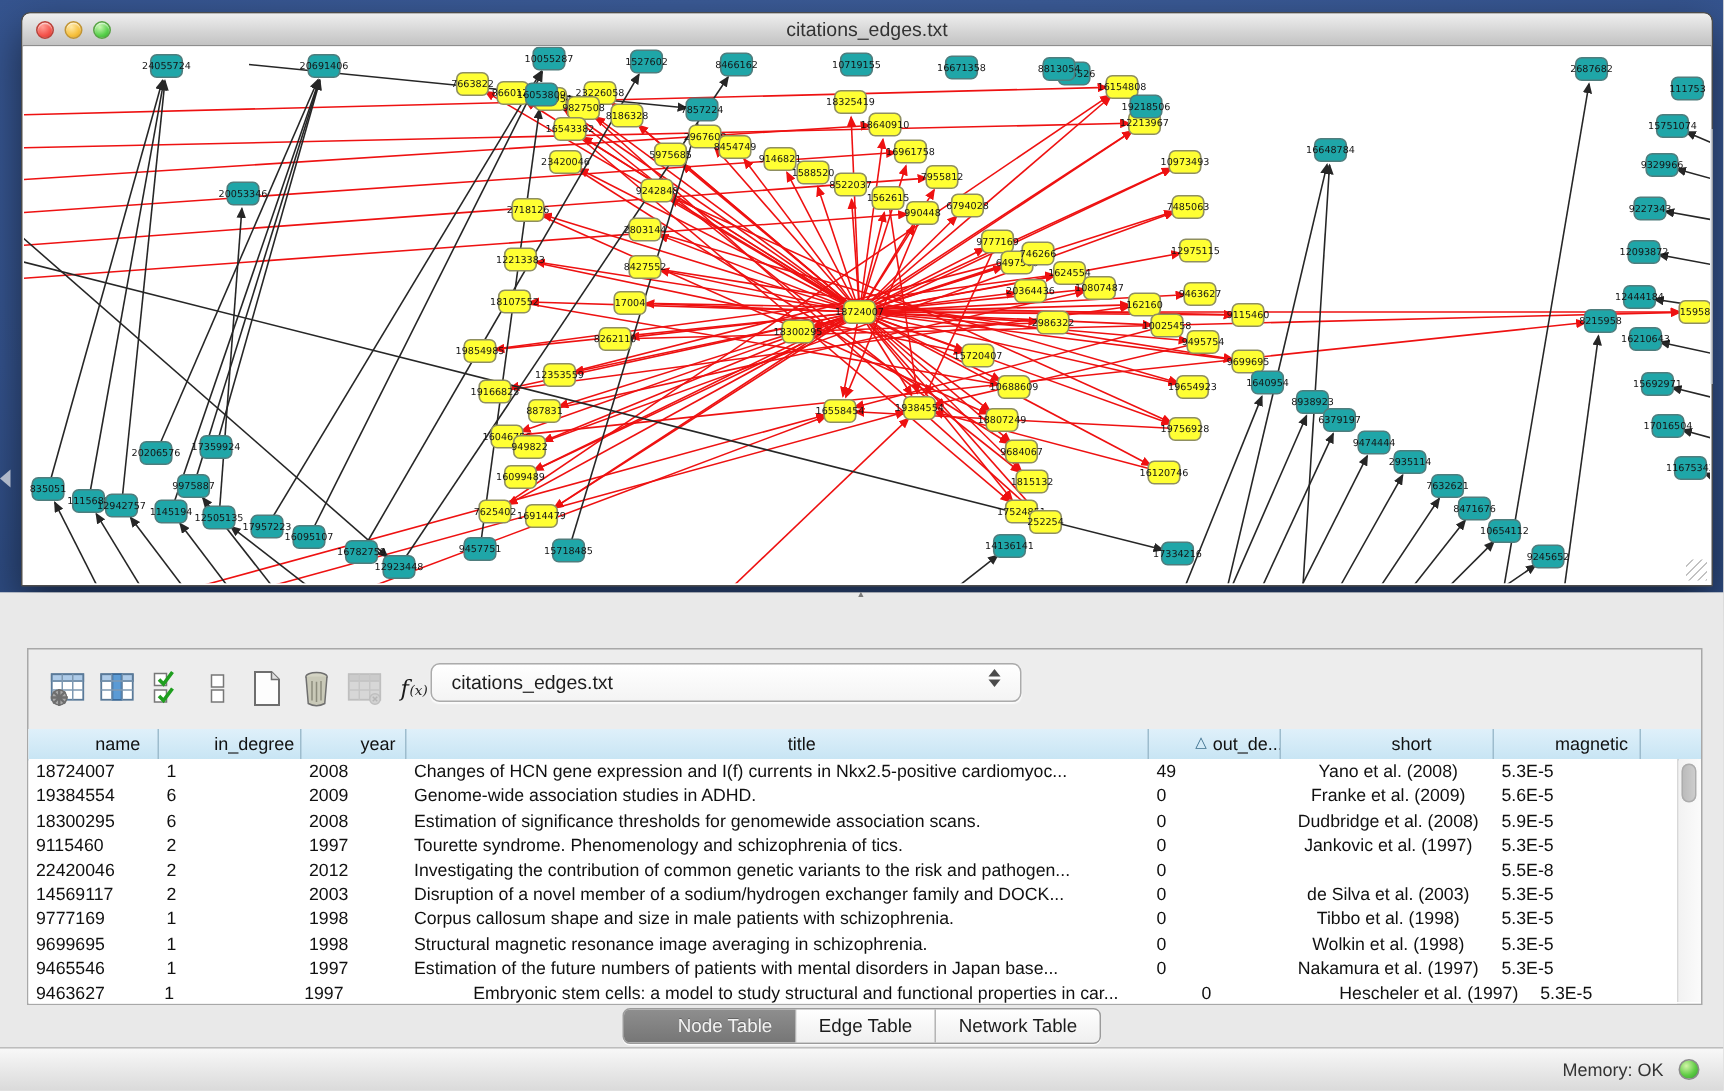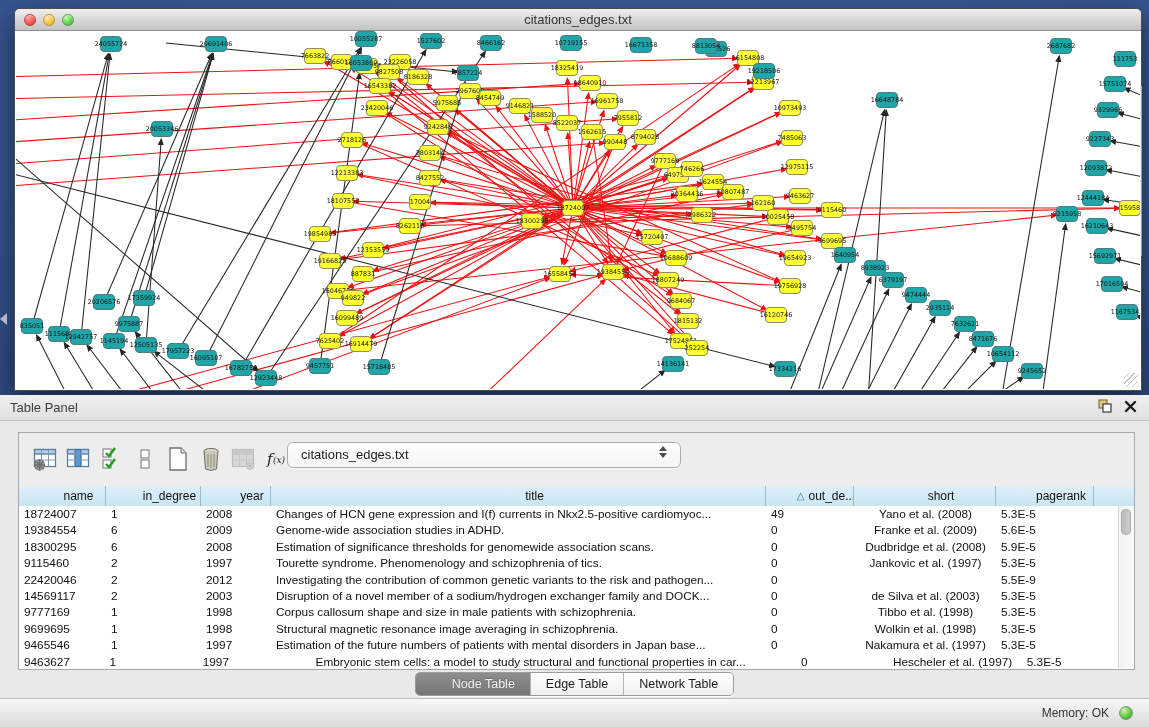--- a/index.html
+++ b/index.html
@@ -754,36 +754,20 @@
           </svg>
         <div class="resize-grip"></div>
       </div>
     </div>
     <div class="splitter-arrow"></div>
     <div class="right-strip"></div>
   </div>
 
   <div class="table-panel">
     <div class="splitter-handle">▴</div>
-    <div class="panel-header">
-      <div class="panel-title">Table Panel</div>
-      <div class="panel-header-icons">
-        <span class="float-icon">
-          <svg width="14" height="14" viewBox="0 0 14 14">
-            <rect x="1" y="1" width="8" height="8" fill="#d9c98a" stroke="#8a7440" stroke-width="1.2"></rect>
-            <rect x="5" y="5" width="8" height="8" fill="#ffffff" stroke="#3d3d3d" stroke-width="1.2"></rect>
-          </svg>
-        </span>
-        <span class="close-icon">
-          <svg width="13" height="13" viewBox="0 0 13 13">
-            <path d="M2 2 L11 11 M11 2 L2 11" stroke="#1a1a1a" stroke-width="2.4" stroke-linecap="round"></path>
-          </svg>
-        </span>
-      </div>
-    </div>
 
     <div class="panel-inner">
       <div class="toolbar">
         <div class="tb-icons" id="tb-icons">
             <div class="tb-btn">
               <svg width="25" height="24" viewBox="0 0 25 24">
                 <rect x="1.5" y="2.5" width="21" height="17" fill="#fff" stroke="#5a7a99" stroke-width="1.2"></rect>
                 <rect x="1.5" y="2.5" width="21" height="4.5" fill="#aecbe8" stroke="#5a7a99" stroke-width="1.2"></rect>
                 <path d="M8.5 2.5 V19.5 M15.5 2.5 V19.5 M1.5 7 H22.5 M1.5 13 H22.5" stroke="#7e99b2" fill="none"></path>
                 <circle cx="6.5" cy="18" r="5" fill="#a9a9a9" stroke="#6e6e6e"></circle>
@@ -866,21 +850,21 @@
               <span>title</span>
             </div>
             <div class="th" style="width: 88px;">
               <span class="sort-glyph">△</span>
               <span>out_de...</span>
             </div>
             <div class="th" style="width: 142px;">
               <span>short</span>
             </div>
             <div class="th" style="width: 98px;">
-              <span>pagerank</span>
+              <span>magnetic</span>
             </div>
           </div>
         <div class="grid-body" id="grid-body">
             <div class="tr">
               <div class="td" style="width: 87px;">18724007</div>
               <div class="td" style="width: 95px;">1</div>
               <div class="td" style="width: 70px;">2008</div>
               <div class="td" style="width: 495px;">Changes of HCN gene expression and I(f) currents in Nkx2.5-positive cardiomyoc...</div>
               <div class="td" style="width: 88px;">49</div>
               <div class="td center" style="width: 142px;">Yano et al. (2008)</div>
@@ -913,21 +897,21 @@
               <div class="td center" style="width: 142px;">Jankovic et al. (1997)</div>
               <div class="td" style="width: 98px;">5.3E-5</div>
             </div>
             <div class="tr">
               <div class="td" style="width: 87px;">22420046</div>
               <div class="td" style="width: 95px;">2</div>
               <div class="td" style="width: 70px;">2012</div>
               <div class="td" style="width: 495px;">Investigating the contribution of common genetic variants to the risk and pathogen...</div>
               <div class="td" style="width: 88px;">0</div>
               <div class="td center" style="width: 142px; margin-top: 44px;">Stergiakouli et al. (2012)</div>
-              <div class="td" style="width: 98px;">5.5E-9</div>
+              <div class="td" style="width: 98px;">5.5E-8</div>
             </div>
             <div class="tr">
               <div class="td" style="width: 87px;">14569117</div>
               <div class="td" style="width: 95px;">2</div>
               <div class="td" style="width: 70px;">2003</div>
               <div class="td" style="width: 495px;">Disruption of a novel member of a sodium/hydrogen exchanger family and DOCK...</div>
               <div class="td" style="width: 88px;">0</div>
               <div class="td center" style="width: 142px;">de Silva et al. (2003)</div>
               <div class="td" style="width: 98px;">5.3E-5</div>
             </div>

